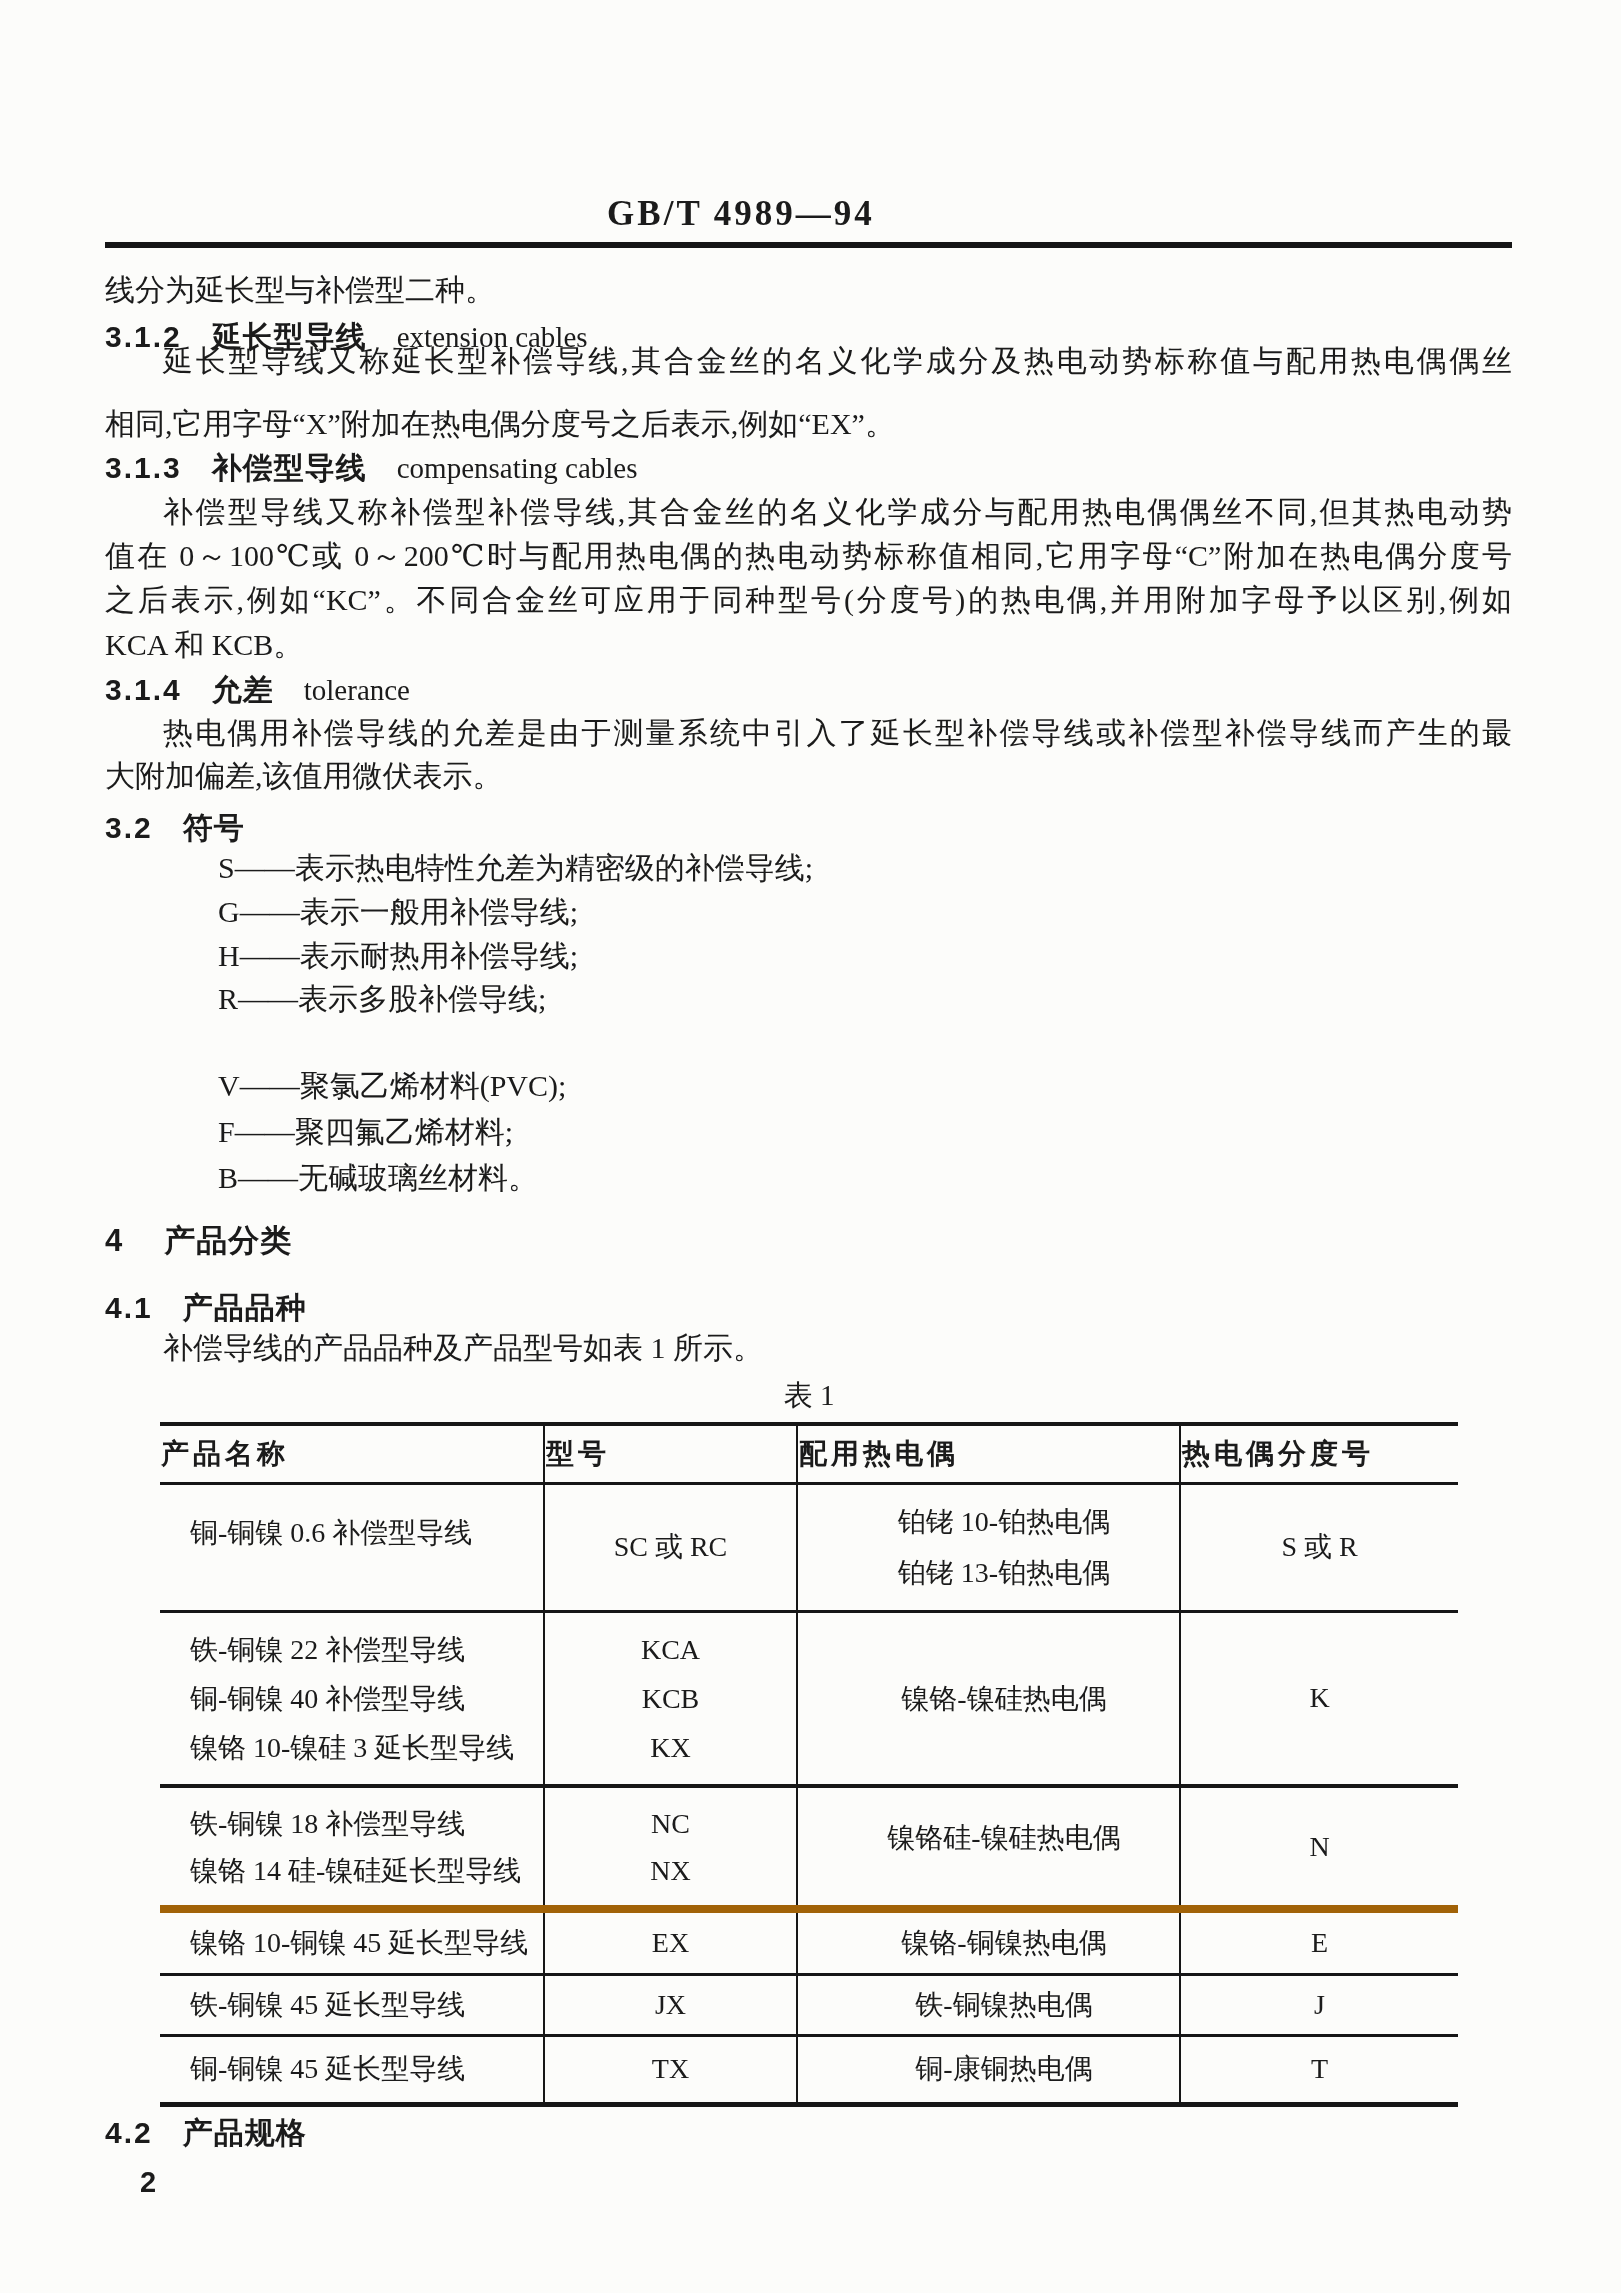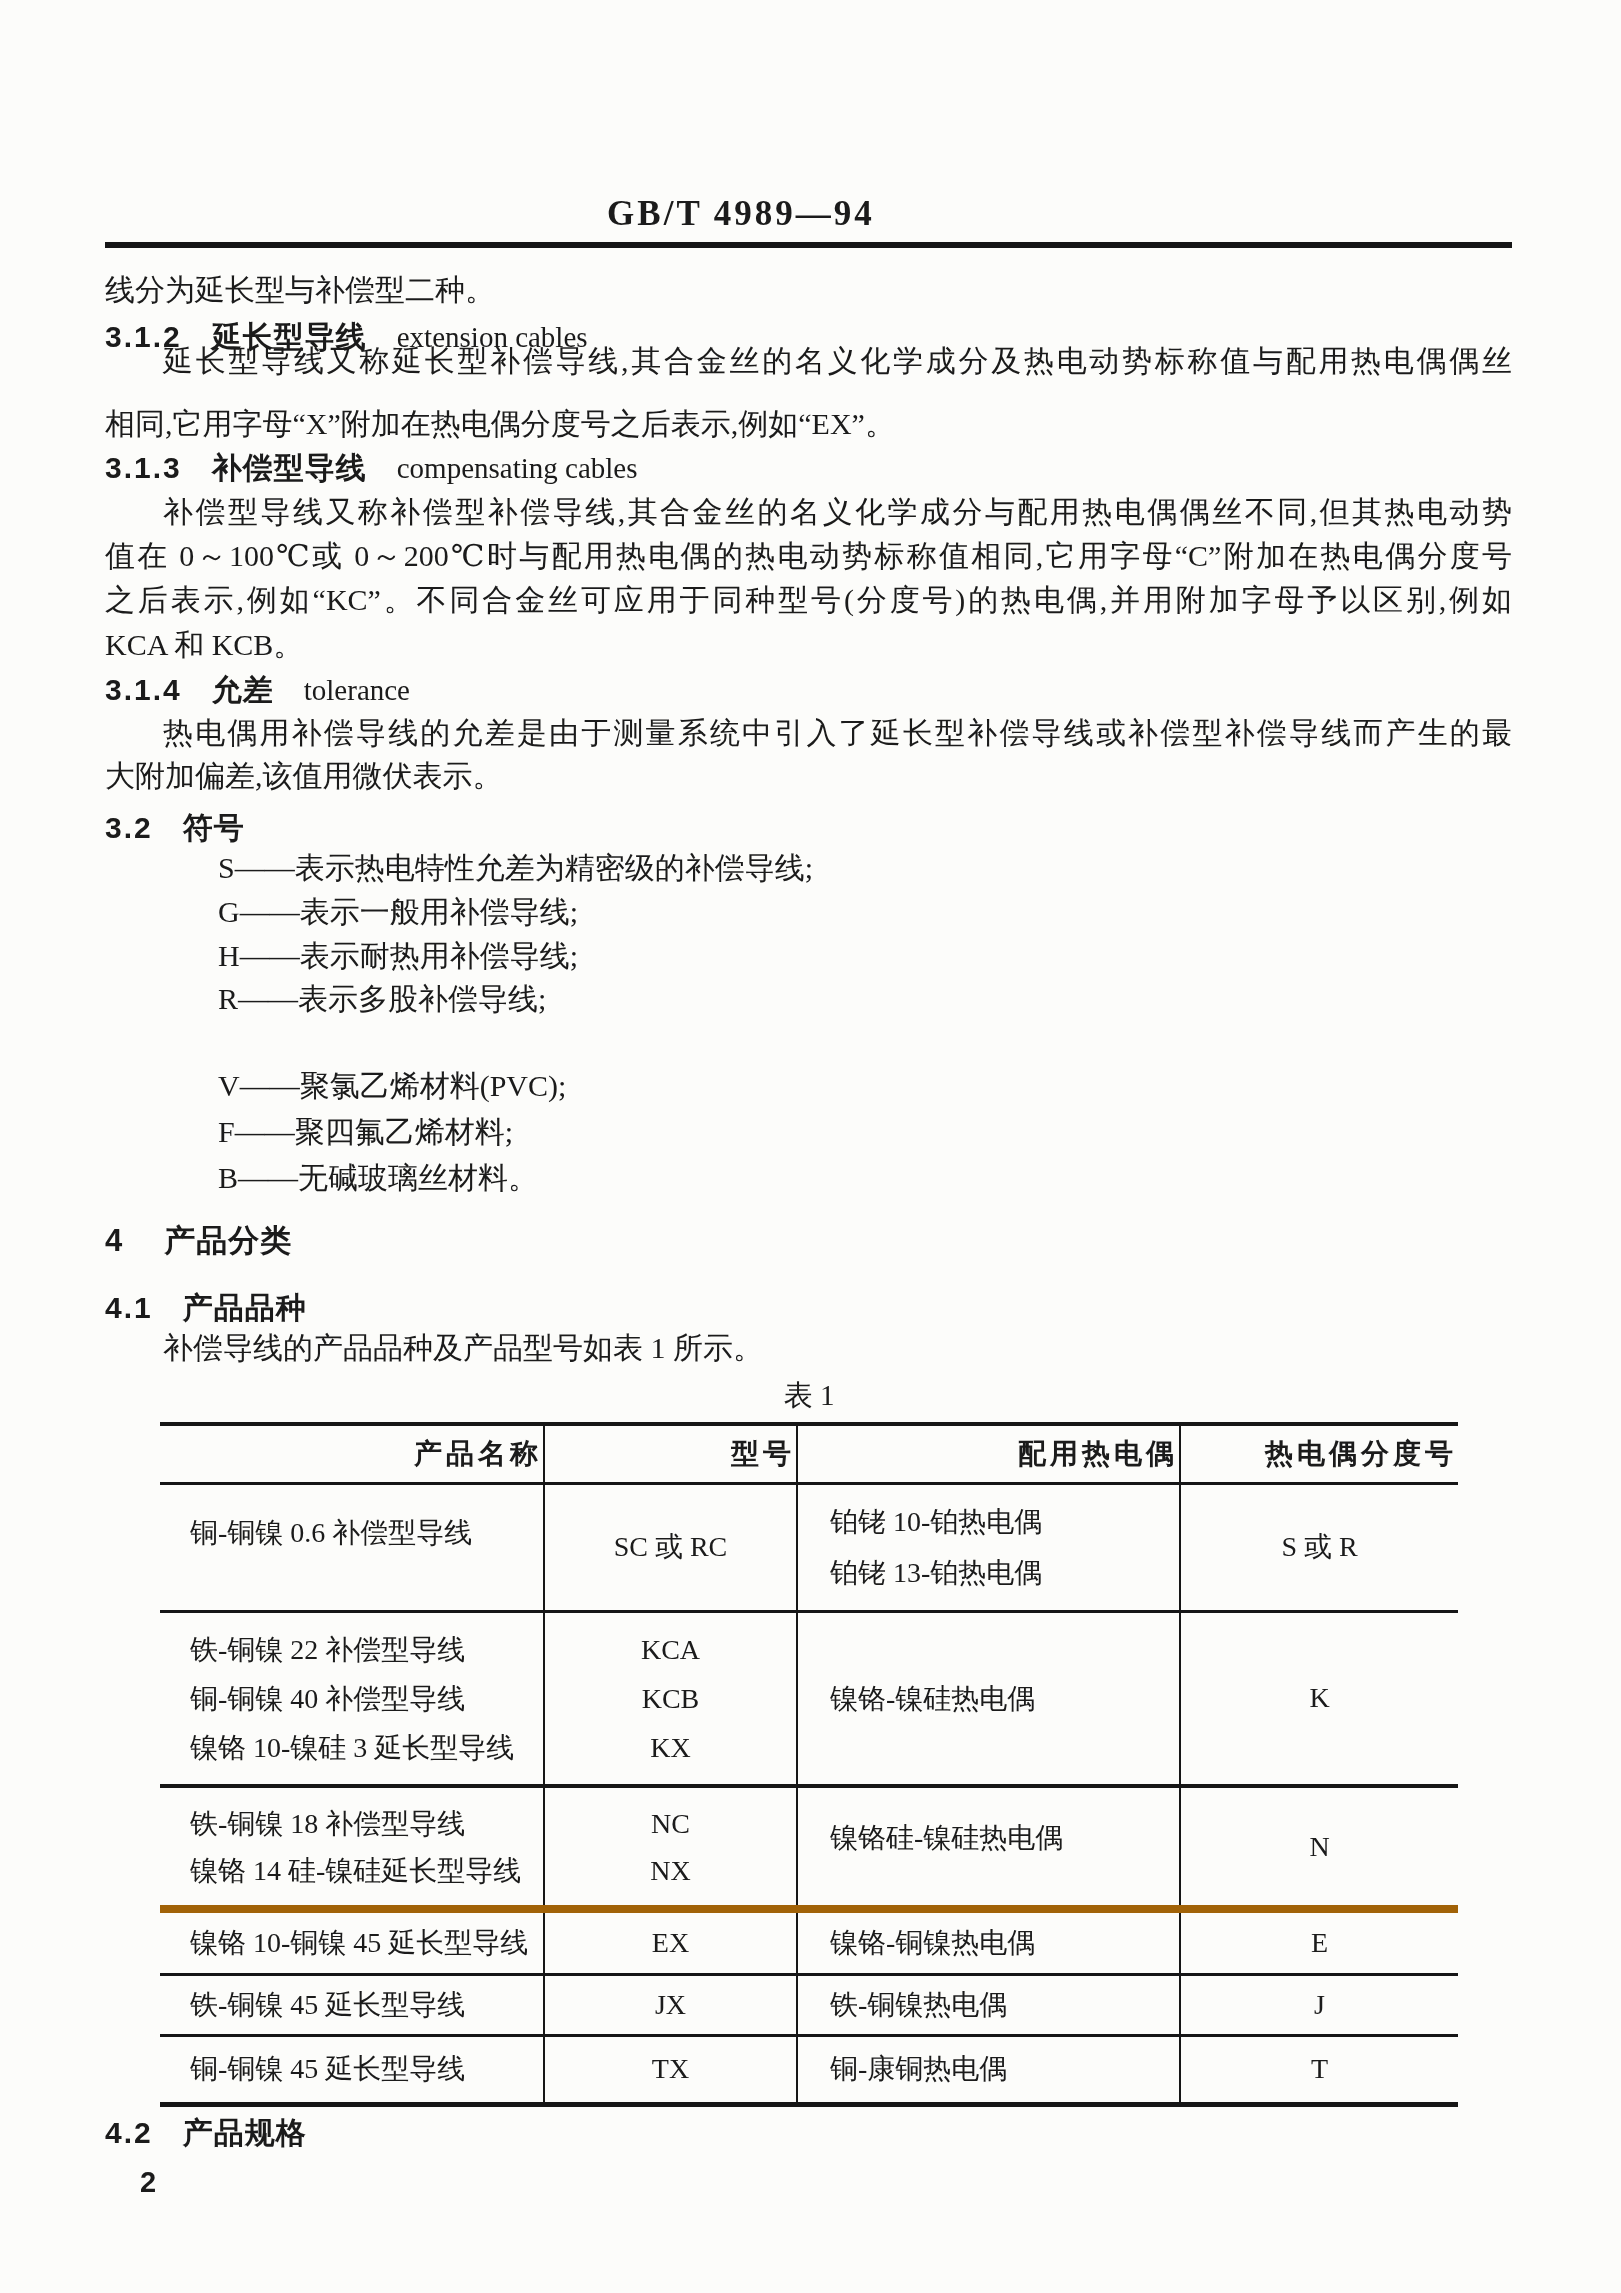--- a/index.html
+++ b/index.html
@@ -60,25 +60,25 @@
     border-bottom:5px solid #161616;
     font-size:28px;color:#1b1b1b;
   }
   table.ptable thead tr{height:59px;border-bottom:3px solid #161616;}
   tr.row1{height:128px;border-bottom:3px solid #161616;}
   tr.row2{height:175px;border-bottom:4px solid #161616;}
   tr.row3{height:123px;border-bottom:8px solid #a16207;}
   tr.row4{height:65px;border-bottom:3px solid #161616;}
   tr.row5{height:61px;border-bottom:3px solid #161616;}
   tr.row6{height:69px;}
-  th.hcell{font-weight:600;text-align:right;vertical-align:middle;letter-spacing:4px;}
+  th.hcell{font-weight:600;text-align:left;vertical-align:middle;letter-spacing:4px;}
   td.c-name{text-align:left;padding-left:30px;vertical-align:middle;}
   td.c-model{text-align:center;vertical-align:middle;border-left:2px solid #161616;border-right:2px solid #161616;}
   th.h-model{border-left:2px solid #161616;border-right:2px solid #161616;}
-  td.c-tc{text-align:left;padding-left:32px;vertical-align:middle;}
+  td.c-tc{text-align:center;padding-left:32px;vertical-align:middle;}
   td.c-grad{text-align:center;vertical-align:middle;border-left:2px solid #161616;}
   th.h-grad{border-left:2px solid #161616;}
   tr.row1 td.c-name{vertical-align:top;padding-top:28px;}
   tr.row1 td.c-tc .cline{line-height:51px;}
   tr.row2 .cline{line-height:49px;}
   tr.row3 .cline{line-height:47px;}
   tr.row3 td.c-tc{vertical-align:top;padding-top:26px;}
   .cline{line-height:40px;white-space:nowrap;}
   .pagenum{
     left:140px;top:2166px;font-size:29px;font-weight:bold;

